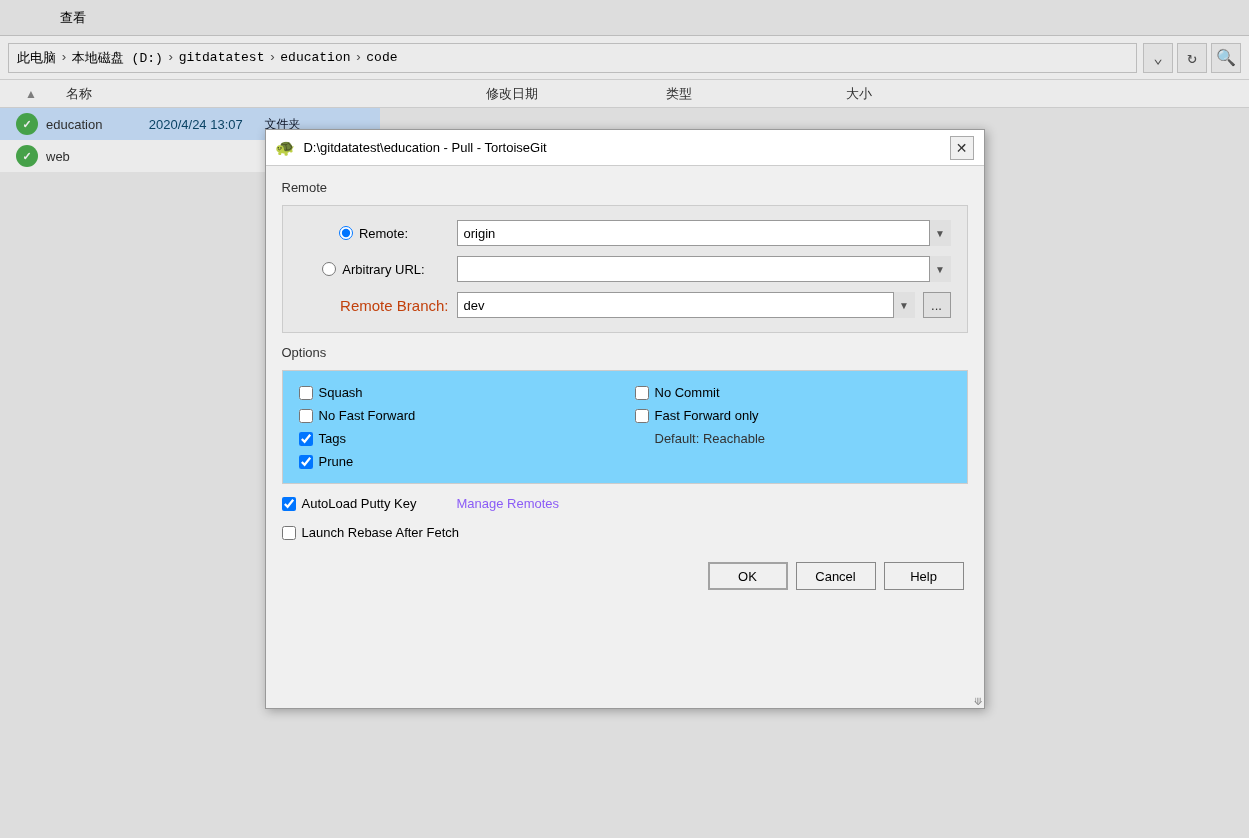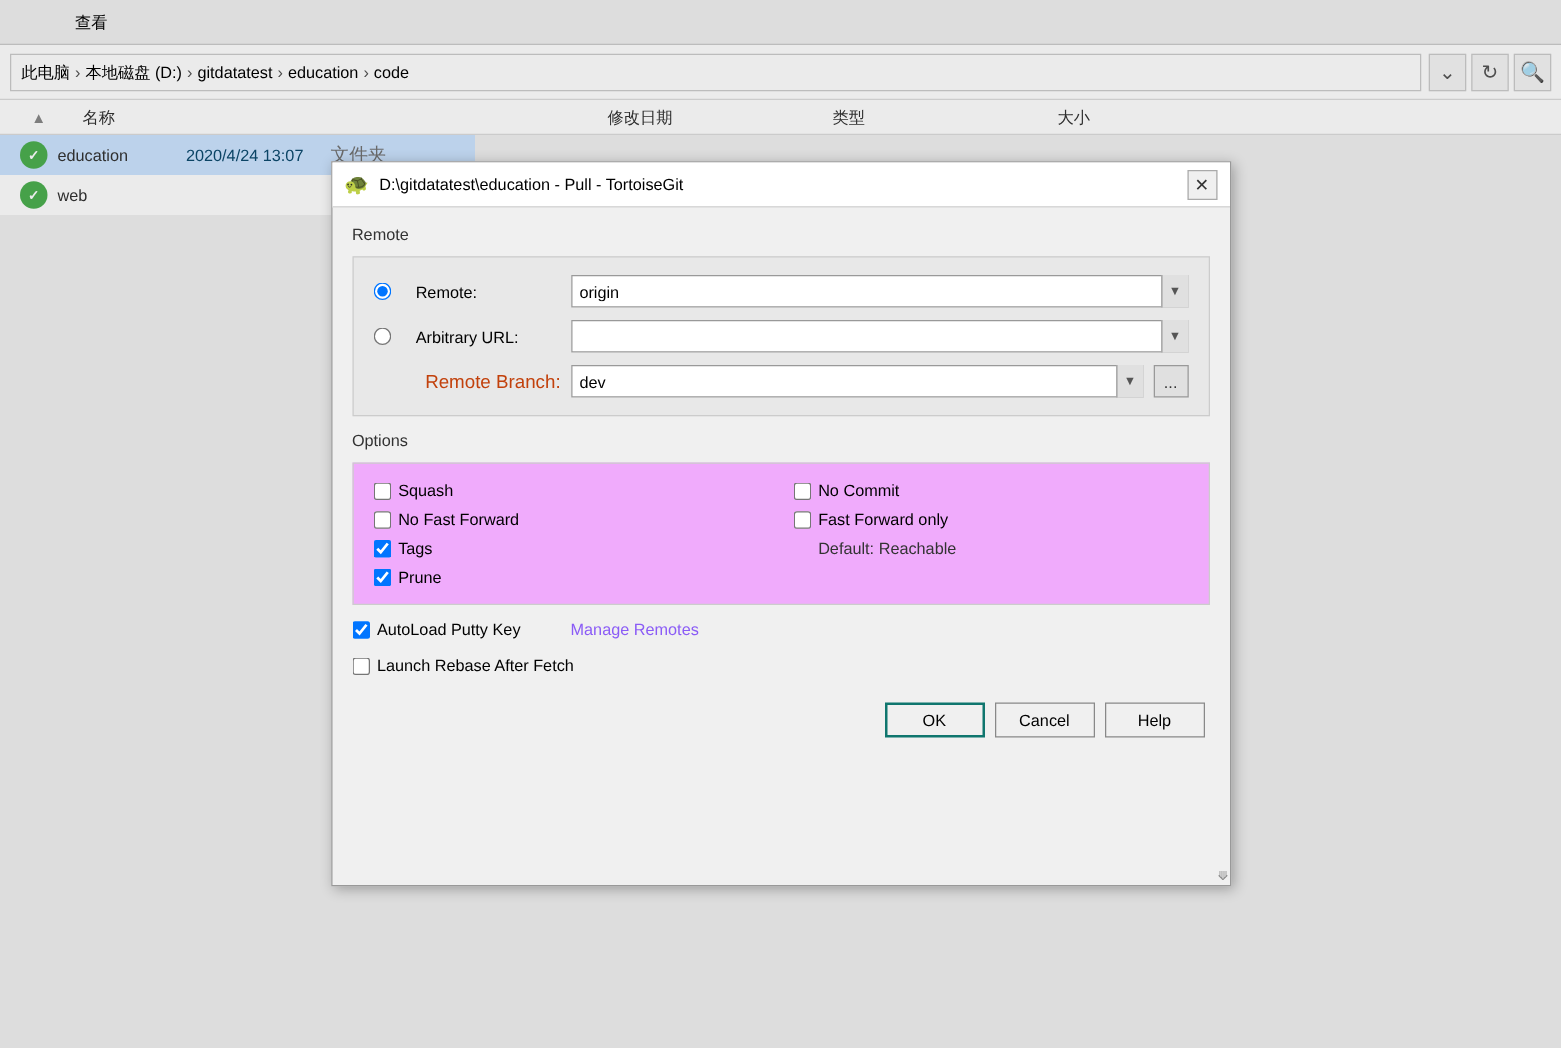--- a/index.html
+++ b/index.html
@@ -35,20 +35,21 @@
 
     
     .address-bar {
       height: 44px;
       background: #fff;
       border-bottom: 1px solid #ddd;
       display: flex;
       align-items: center;
       padding: 0 8px;
       gap: 6px;
+      font-family: Liberation Mono, monospace;
     }
     .breadcrumb-area {
       flex: 1;
       background: #fff;
       border: 1px solid #ccc;
       height: 30px;
       display: flex;
       align-items: center;
       padding: 0 8px;
       font-size: 13px;
@@ -124,21 +125,21 @@
       flex-shrink: 0;
       position: relative;
     }
     .file-icon::after {
       content: '✓';
       font-size: 11px;
       font-weight: bold;
     }
     .file-name { font-size: 13px; color: #333; width: 160px; }
     .file-date { font-size: 13px; color: #0c4a6e; width: 180px; }
-    .file-type { font-size: 15px; color: #737373; width: 180px; }
+    .file-type { font-size: 12px; color: #0f172a; width: 180px; }
 
     
     .dialog-overlay {
       position: absolute;
       top: 0; left: 0; right: 0; bottom: 0;
       background: rgba(0,0,0,0.08);
       display: flex;
       align-items: center;
       justify-content: center;
       z-index: 100;
@@ -205,24 +206,25 @@
     .form-row {
       display: flex;
       align-items: center;
       margin-bottom: 10px;
       gap: 8px;
     }
     .form-row:last-child { margin-bottom: 0; }
     .radio-label {
       display: flex;
       align-items: center;
-      gap: 20px;
+      gap: 6px;
       width: 150px;
       font-size: 13px;
       cursor: pointer;
+      justify-content: center;
     }
     .radio-label input[type="radio"] {
       width: 14px;
       height: 14px;
       cursor: pointer;
     }
     .select-wrapper {
       flex: 1;
       position: relative;
       display: flex;
@@ -268,21 +270,21 @@
       align-items: center;
       justify-content: center;
       cursor: pointer;
       font-size: 13px;
       color: #333;
       flex-shrink: 0;
     }
 
     
     .options-section {
-      background: #f0abfc;
+      background: #7dd3fc;
       border: 1px solid #ccc;
       padding: 14px 16px;
       margin-bottom: 12px;
     }
     .options-grid {
       display: grid;
       grid-template-columns: 1fr 1fr;
       gap: 8px 20px;
     }
     .checkbox-row {
@@ -323,21 +325,21 @@
       min-width: 80px;
       height: 28px;
       border: 1px solid #888;
       background: #f0f0f0;
       font-size: 13px;
       cursor: pointer;
       padding: 0 16px;
       color: #000;
     }
     .dialog-btn.primary {
-      border: 2px solid #0f766e;
+      border: 2px solid #a3a3a3;
       margin-left: 37px;
     }
 
     .resize-handle {
       position: absolute;
       bottom: 0;
       right: 0;
       width: 14px;
       height: 14px;
       cursor: se-resize;

